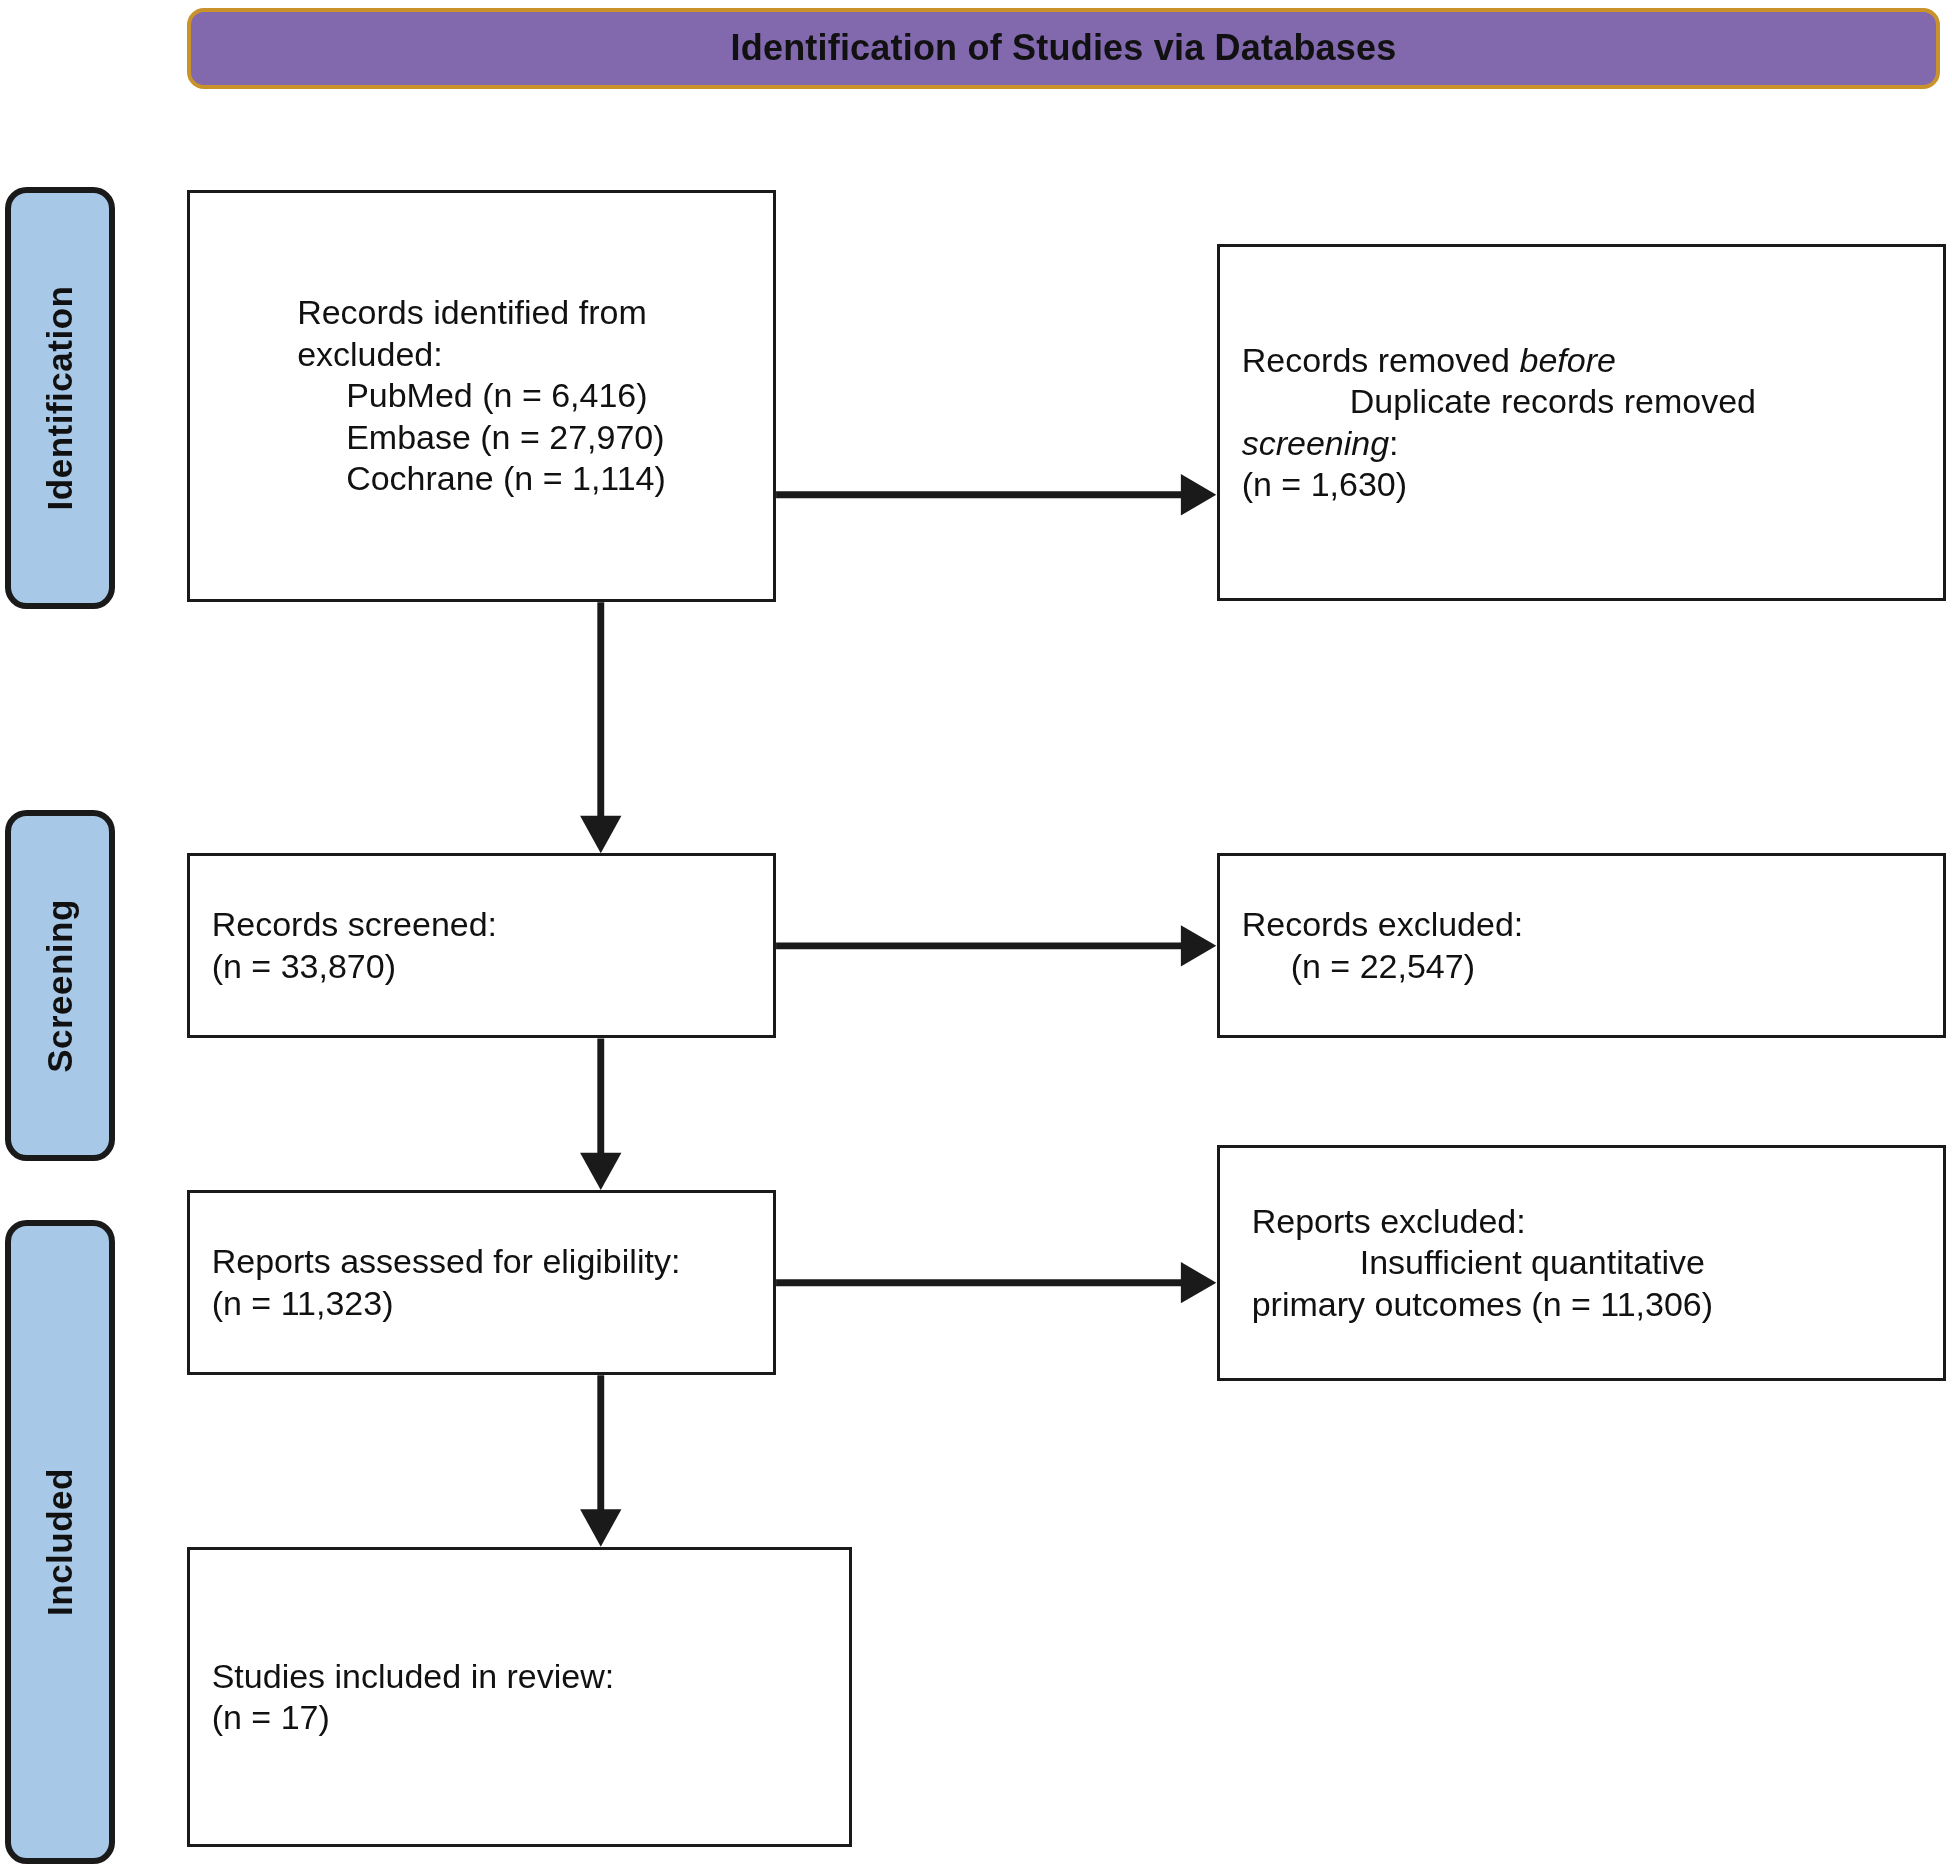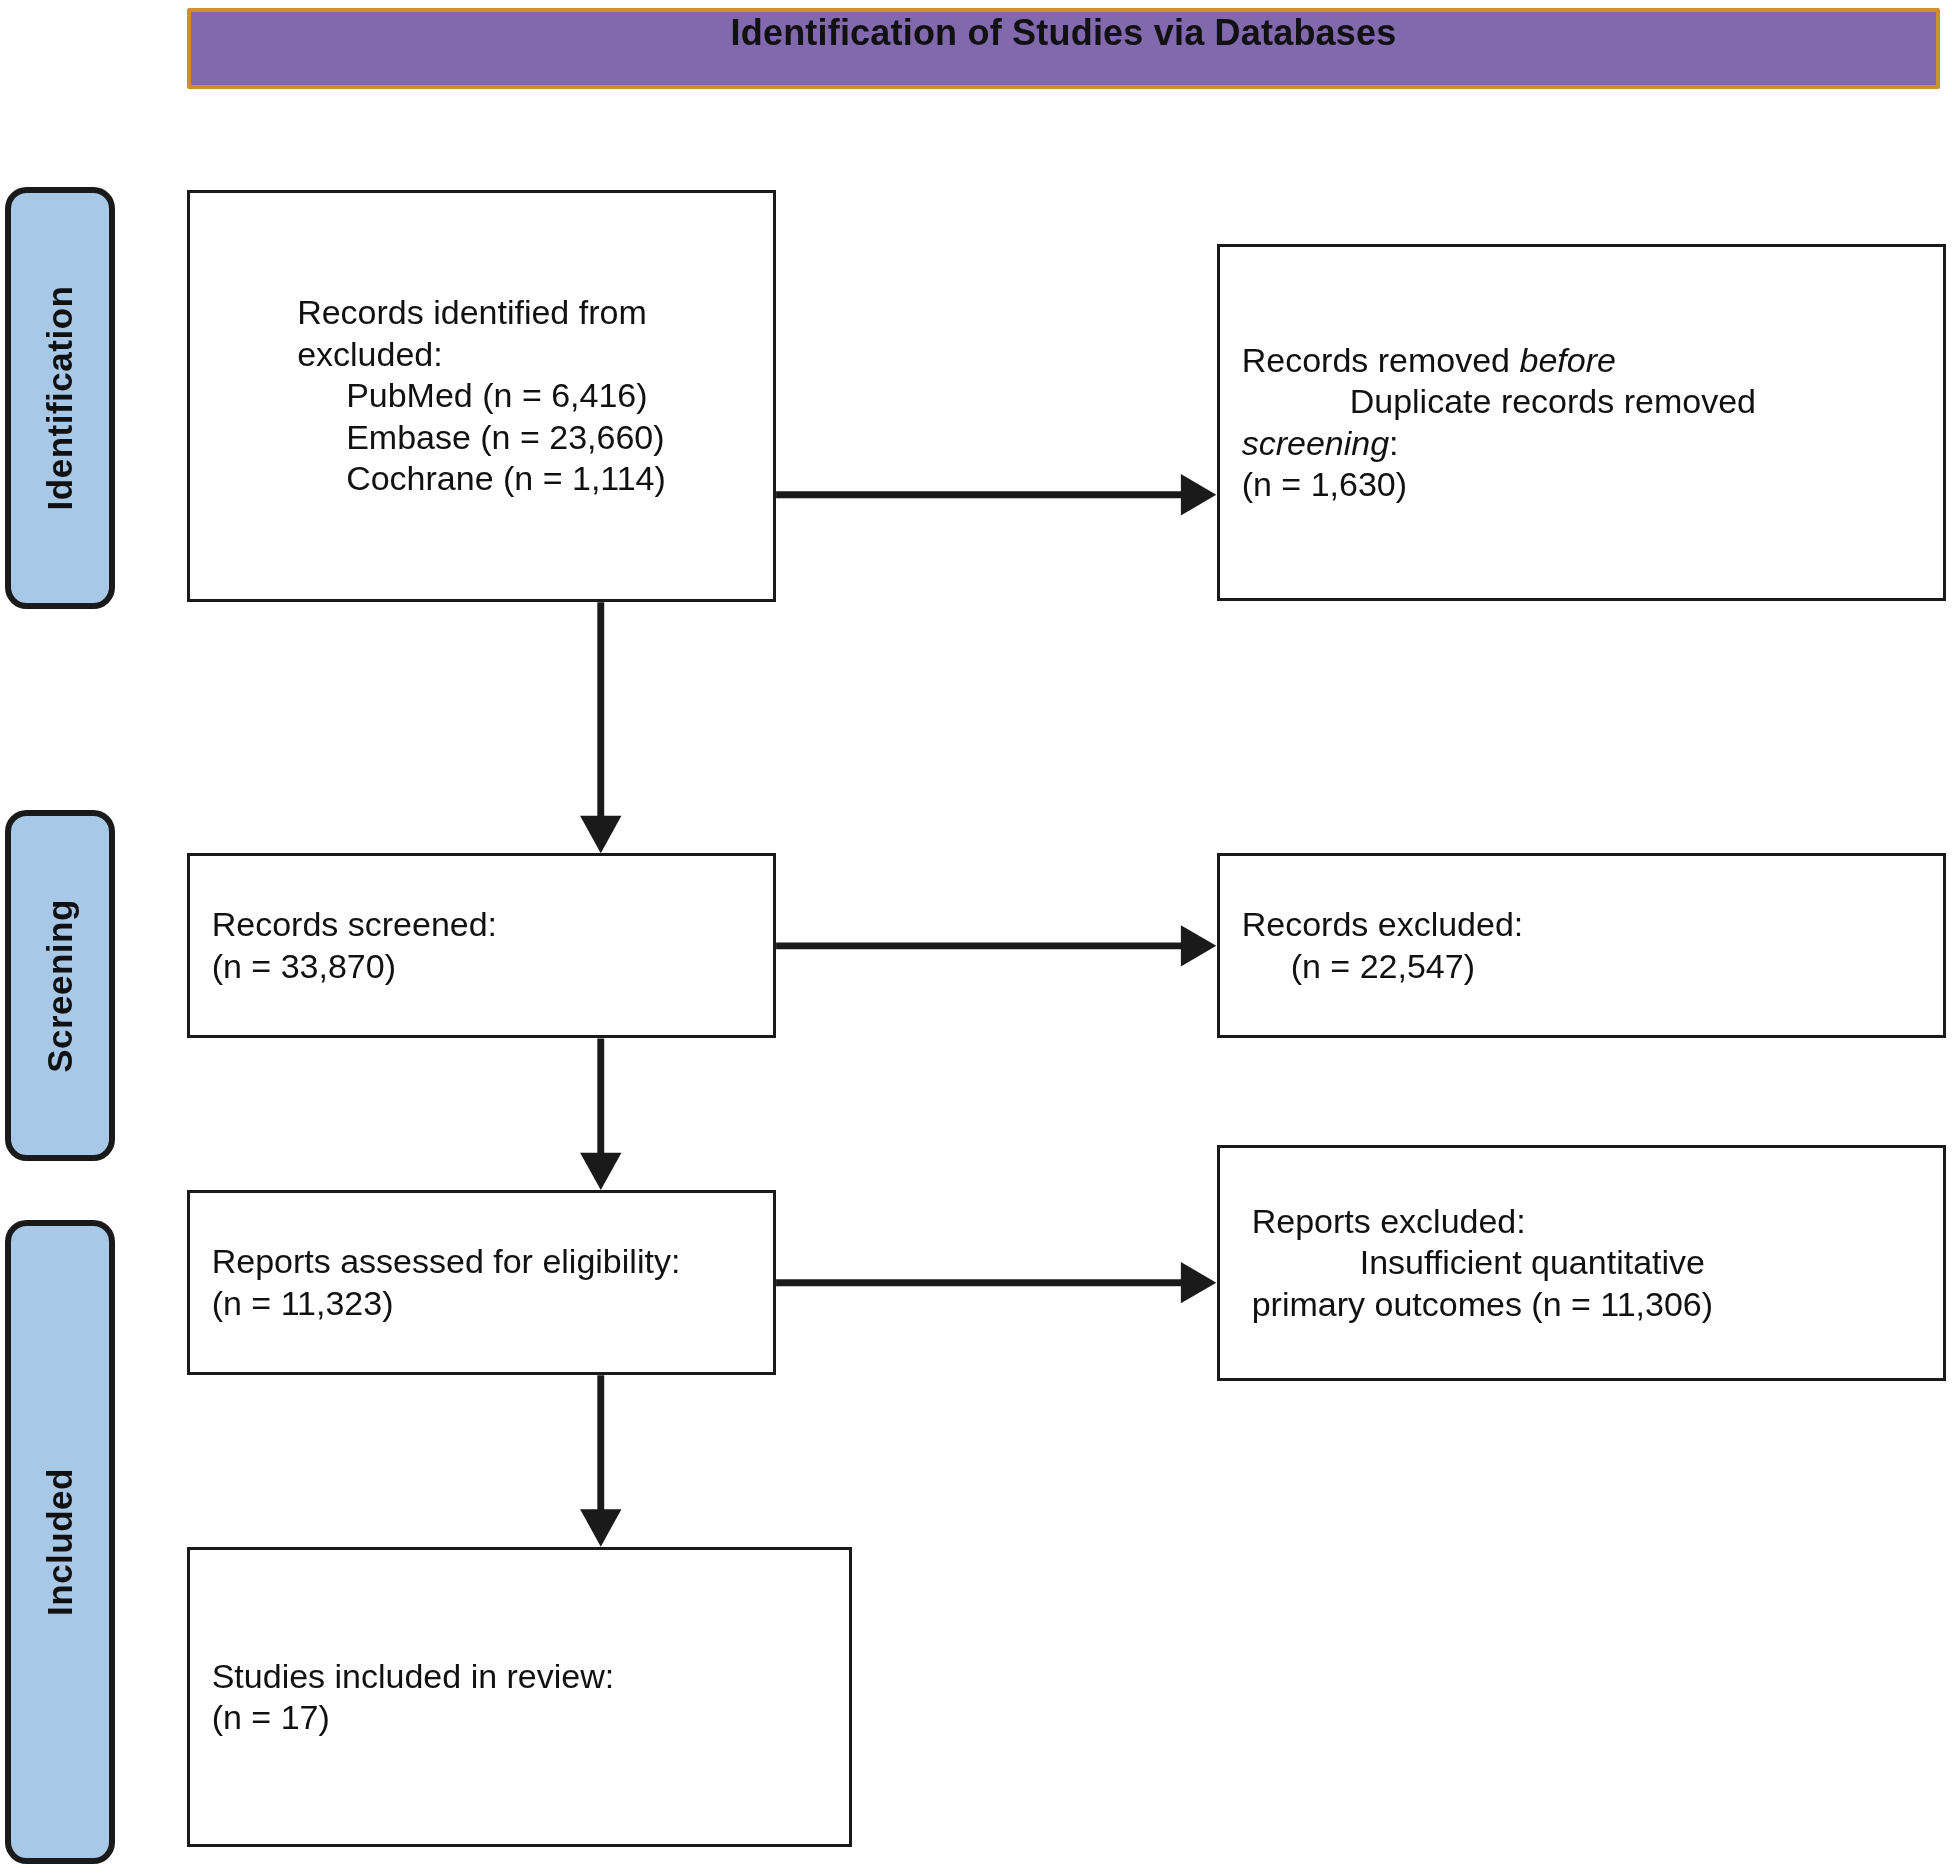--- a/index.html
+++ b/index.html
@@ -21,24 +21,24 @@
 
   
   .banner {
     position: absolute;
     left: 187px;
     top: 7.9px;
     width: 1753px;
     height: 81px;
     background: #8268ad;
     border: 4.9px solid #c9922b;
-    border-radius: 2px;
+    border-radius: 17px;
     box-sizing: border-box;
     display: flex;
-    align-items: flex-start;
+    align-items: center;
     justify-content: center;
   }
   .banner-title {
     font-size: 36px;
     font-weight: bold;
     color: #111111;
     letter-spacing: 0.2px;
     text-align: center;
   }
 
@@ -148,21 +148,21 @@
 
     <line x1="610" y1="1396" x2="610" y2="1550"></line>
     <polygon points="610,1570 589,1532 631,1532"></polygon>
   </svg>
 
   <div class="box" id="box-identified">
     <div class="box-text">
       <span class="ln">Records identified from</span>
       <span class="ln">excluded:</span>
       <span class="ln indent-2">PubMed (n = 6,416)</span>
-      <span class="ln indent-2">Embase (n = 23,660)</span>
+      <span class="ln indent-2">Embase (n = 27,970)</span>
       <span class="ln indent-2">Cochrane (n = 1,114)</span>
     </div>
   </div>
 
   <div class="box" id="box-removed">
     <div class="box-text">
       <span class="ln"><span>Records removed </span><span class="ital">before</span></span>
       <span class="ln indent-3">Duplicate records removed</span>
       <span class="ln"><span class="ital">screening</span><span>:</span></span>
       <span class="ln">(n = 1,630)</span>

